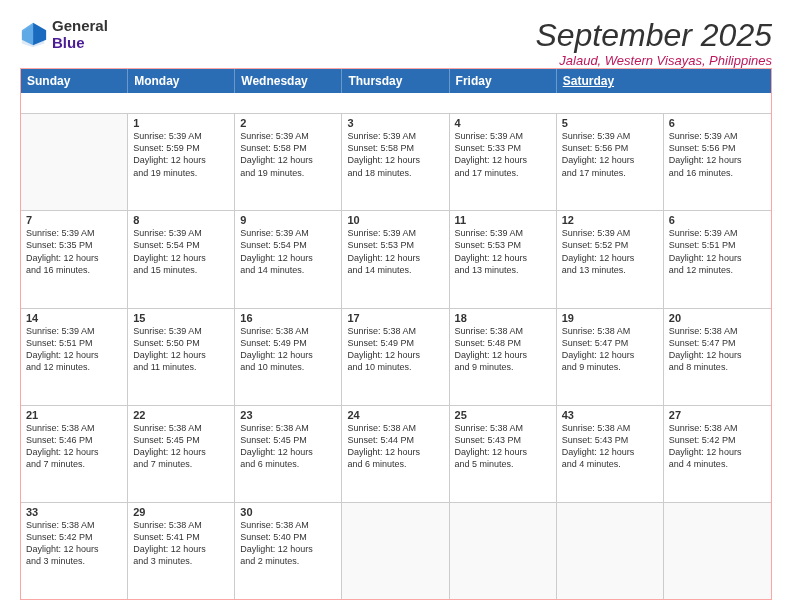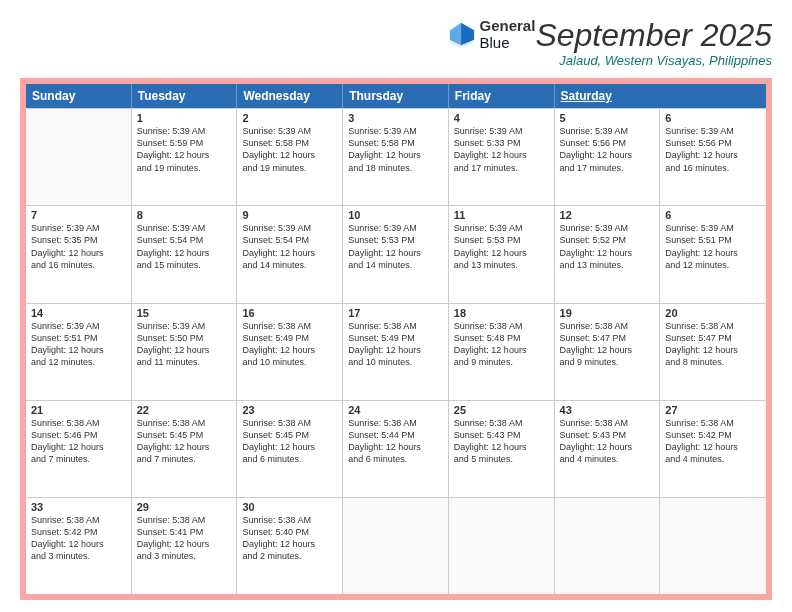--- a/index.html
+++ b/index.html
@@ -12,67 +12,68 @@
     }
     .page {
       width: 792px;
       height: 612px;
       padding: 18px 20px 12px 20px;
       display: flex;
       flex-direction: column;
     }
     .header {
       display: flex;
-      justify-content: flex-end;
+      justify-content: space-between;
       align-items: flex-start;
-      margin-bottom: 10px;
+      margin-bottom: 0;
     }
     .logo {
       display: flex;
       align-items: center;
       gap: 4px;
     }
     .logo-text {
       display: flex;
       flex-direction: column;
       line-height: 1.1;
     }
     .logo-general {
       font-size: 15px;
       font-weight: bold;
       color: #333;
     }
     .logo-blue {
       font-size: 15px;
-      font-weight: normal;
-      color: #0f172a;
+      font-weight: bold;
+      color: #4c1d95;
     }
     .logo-icon {
       width: 28px;
       height: 28px;
     }
     .title-block {
       text-align: right;
       font-style: italic;
     }
     .month-title {
       font-size: 32px;
       font-weight: normal;
       color: #333;
       line-height: 1.1;
     }
     .location {
       font-size: 13px;
-      color: #0f766e;
+      color: #be185d;
     }
     .calendar {
       flex: 1;
       display: flex;
       flex-direction: column;
-      border: 6px solid #fca5a5;
+      border: 1px solid #fca5a5;
+      gap: 20px;
     }
     .cal-header {
       display: grid;
       grid-template-columns: repeat(7, 1fr);
       background: #2a6db5;
     }
     .cal-header-cell {
       color: #fff;
       font-size: 12px;
       font-weight: bold;
@@ -131,21 +132,21 @@
     </div>
     <div class="title-block">
       <div class="month-title">September 2025</div>
       <div class="location">Jalaud, Western Visayas, Philippines</div>
     </div>
   </div>
 
   <div class="calendar">
     <div class="cal-header">
       <div class="cal-header-cell">Sunday</div>
-      <div class="cal-header-cell">Tuesday</div>
+      <div class="cal-header-cell">Monday</div>
       <div class="cal-header-cell">Wednesday</div>
       <div class="cal-header-cell">Thursday</div>
       <div class="cal-header-cell">Friday</div>
       <div class="cal-header-cell">Saturday</div>
     </div>
     <div class="cal-body" id="cal-body">
     <div class="cal-row">
           <div class="cal-cell empty"></div>
           <div class="cal-cell">
             <div class="day-num">1</div>

